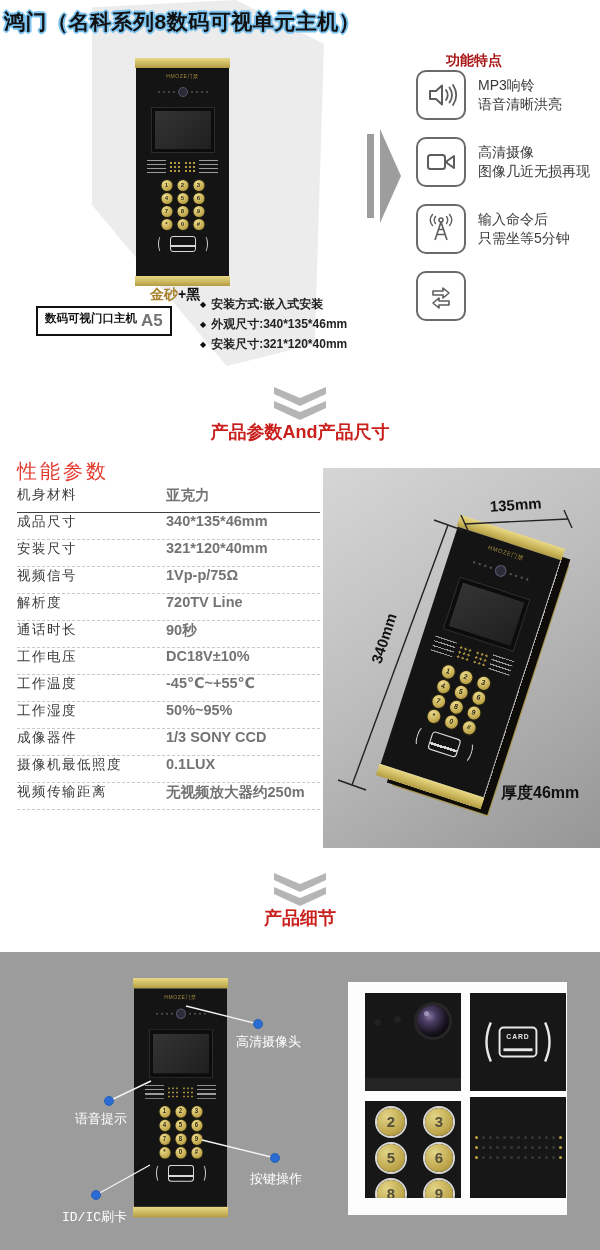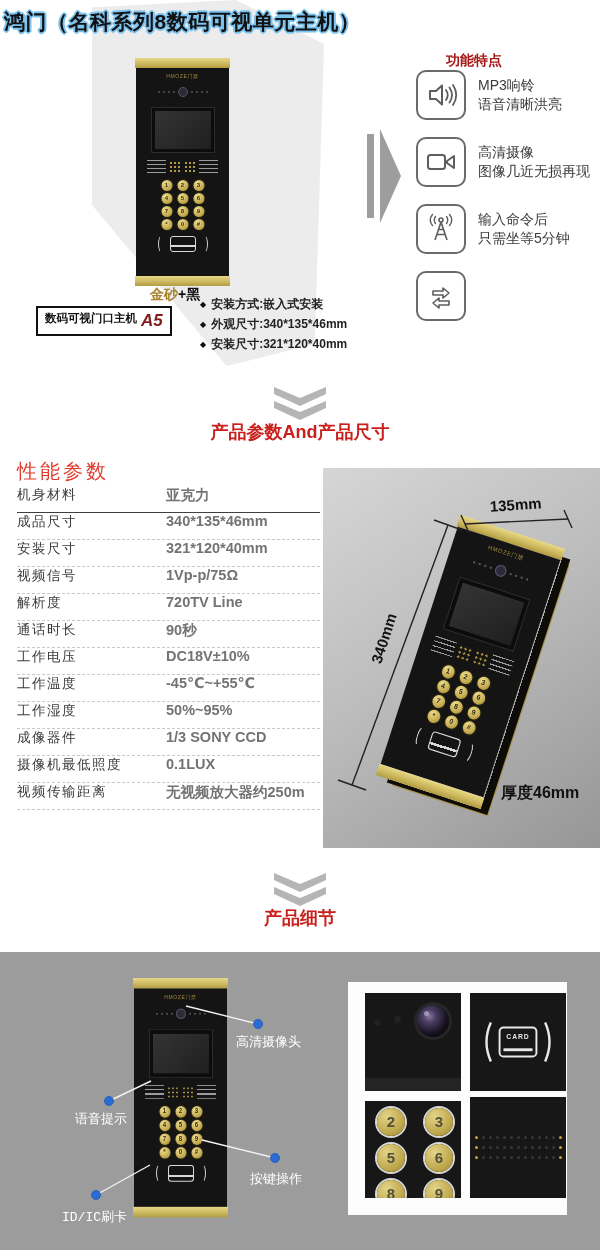--- a/index.html
+++ b/index.html
@@ -54,21 +54,21 @@
 
   .slot-hero{position:absolute;left:135px;top:58px;}
 
   
   .variant{position:absolute;left:150px;top:286px;font-size:14px;font-weight:bold;}
   .variant .gold{color:#a8822c;}
   .variant .black{color:#111;}
   .model-box{position:absolute;left:36px;top:306px;border:2px solid #111;background:#fff;
              padding:3px 7px;display:flex;align-items:flex-start;gap:4px;}
   .model-box .mlabel{font-size:11.5px;font-weight:bold;color:#111;}
-  .model-box .mcode{font-size:17px;font-weight:bold;color:#7f1d1d;font-style:italic;}
+  .model-box .mcode{font-size:17px;font-weight:bold;color:#737373;}
   .hero-bullets{position:absolute;left:200px;top:296px;}
   .bullet{font-size:12px;font-weight:bold;color:#222;margin-bottom:3px;white-space:nowrap;}
   .bullet .diamond{font-size:8px;margin-right:5px;vertical-align:1px;color:#111;}
 
   
   .flow-bar{position:absolute;left:367px;top:134px;width:7px;height:84px;background:#9d9d9d;}
   .flow-tri{position:absolute;left:380px;top:129px;width:0;height:0;
             border-left:21px solid #9d9d9d;border-top:47px solid transparent;
             border-bottom:47px solid transparent;}
 

